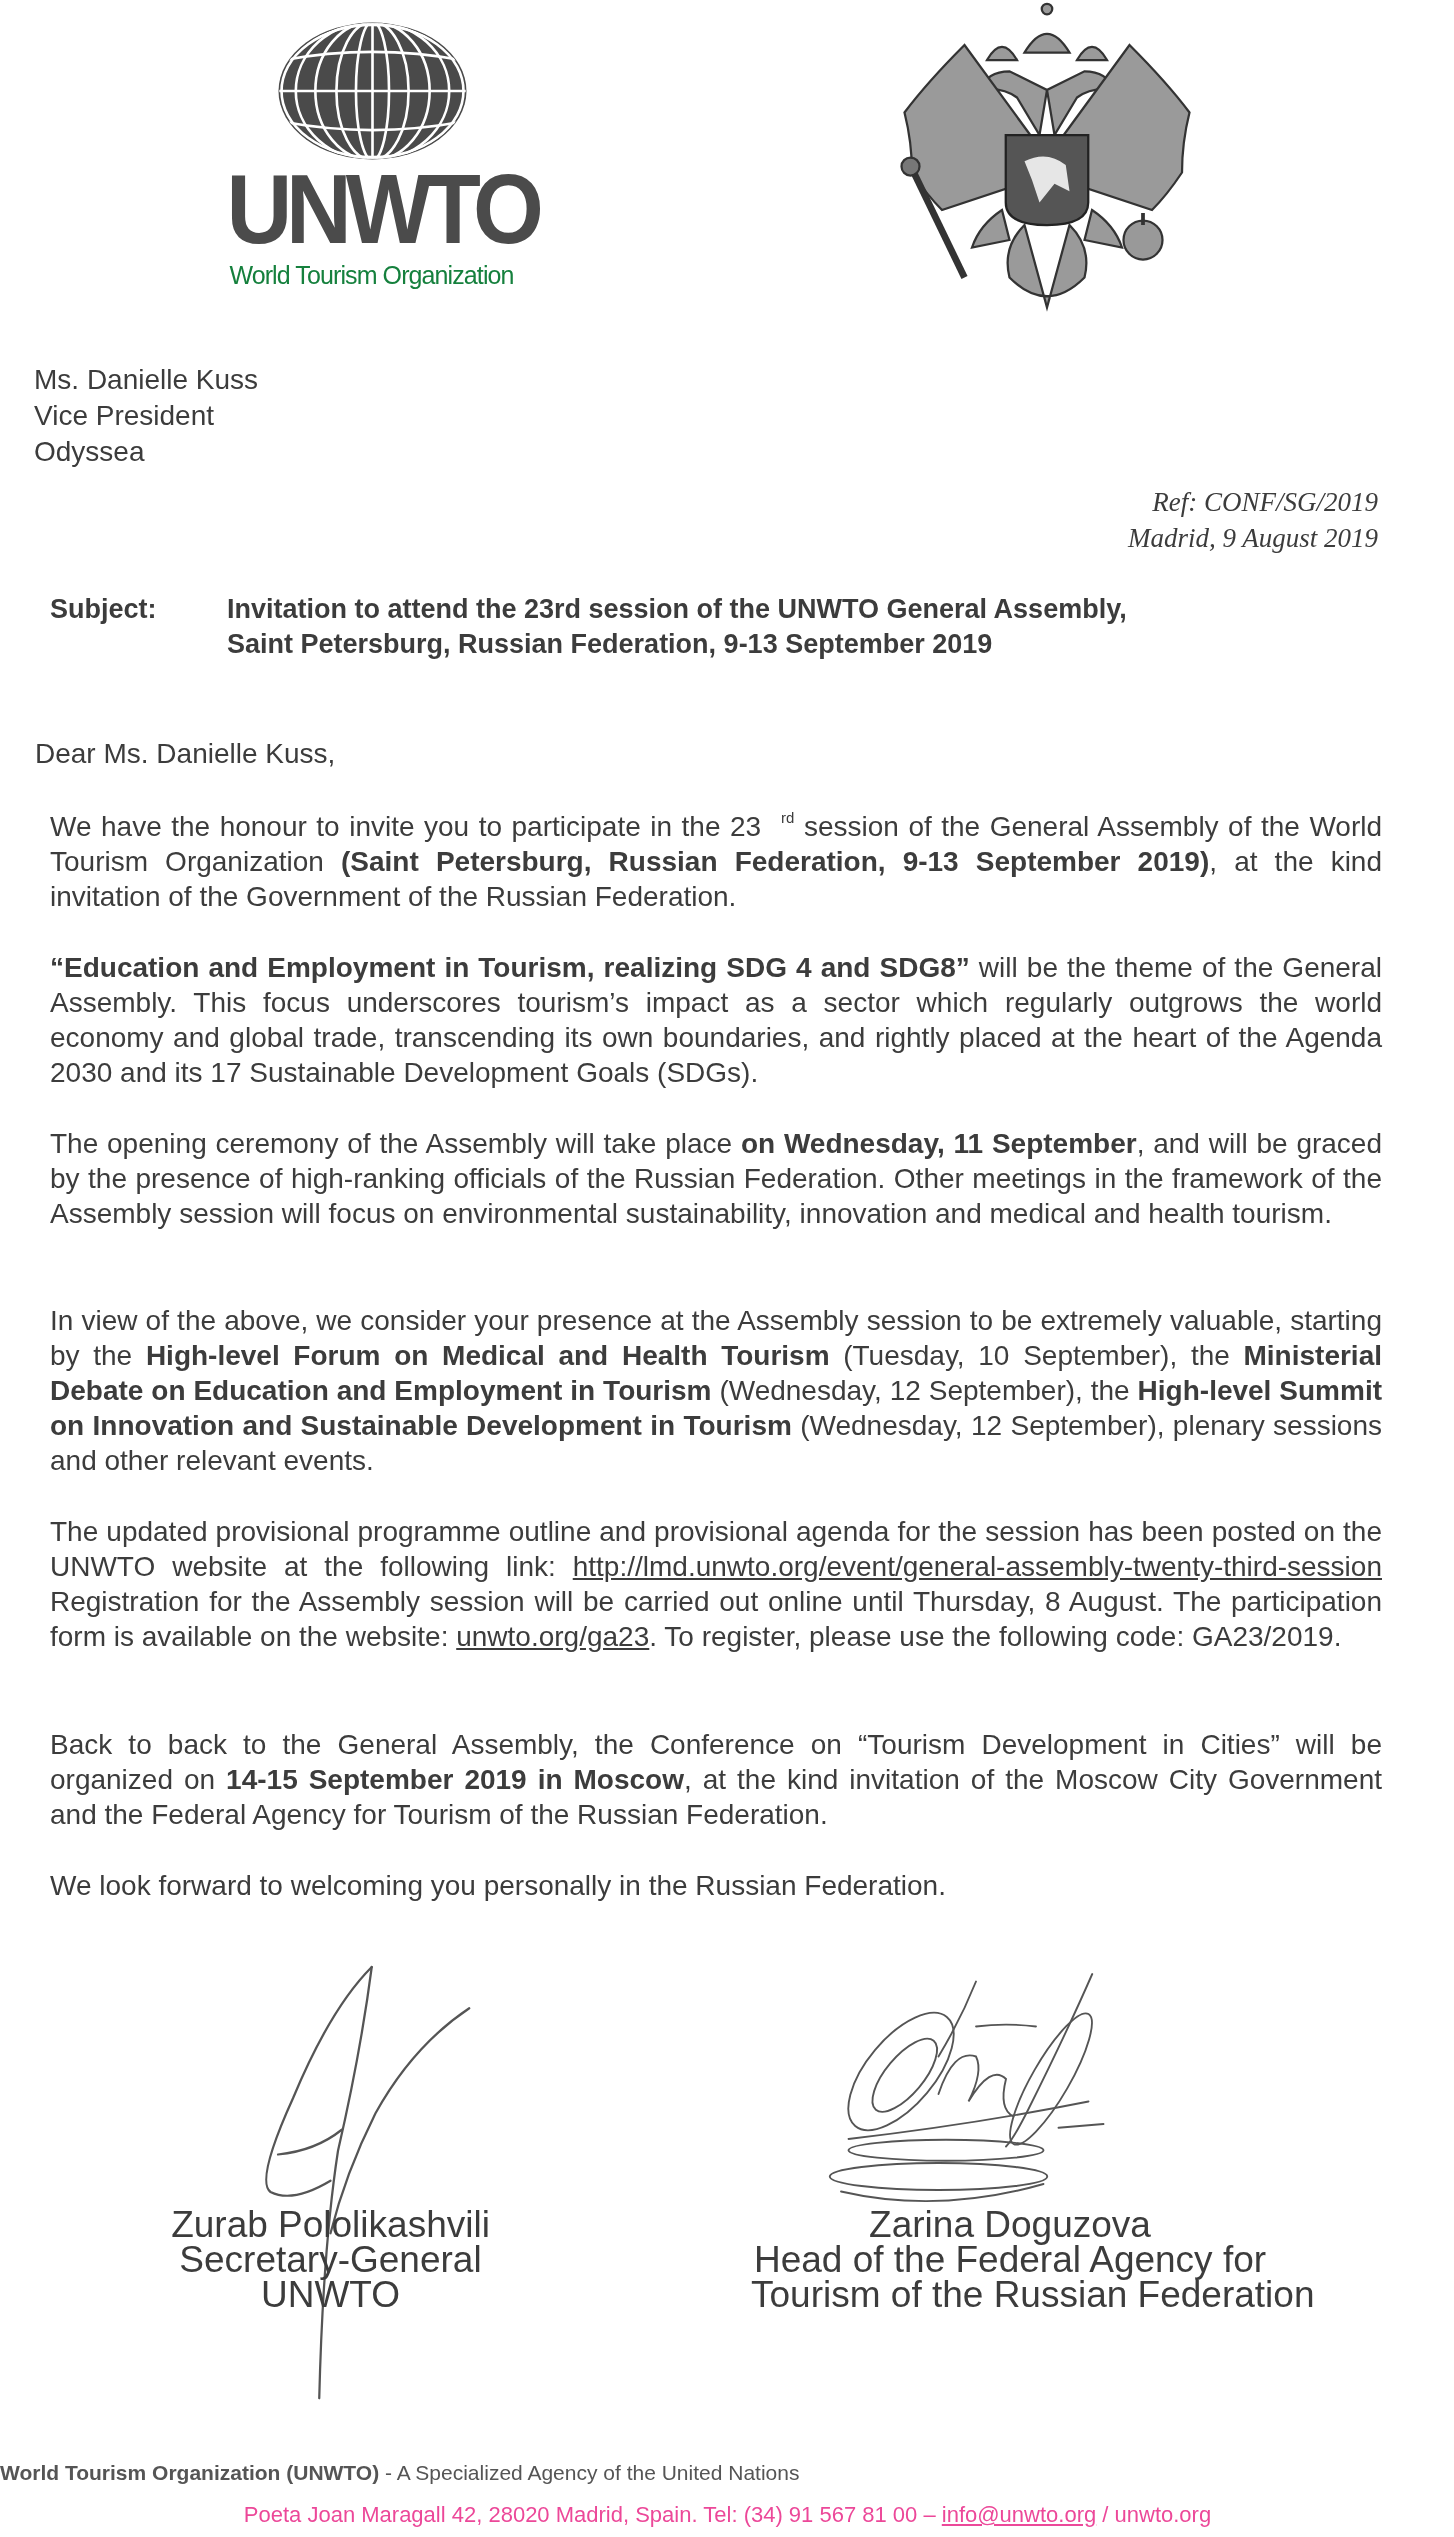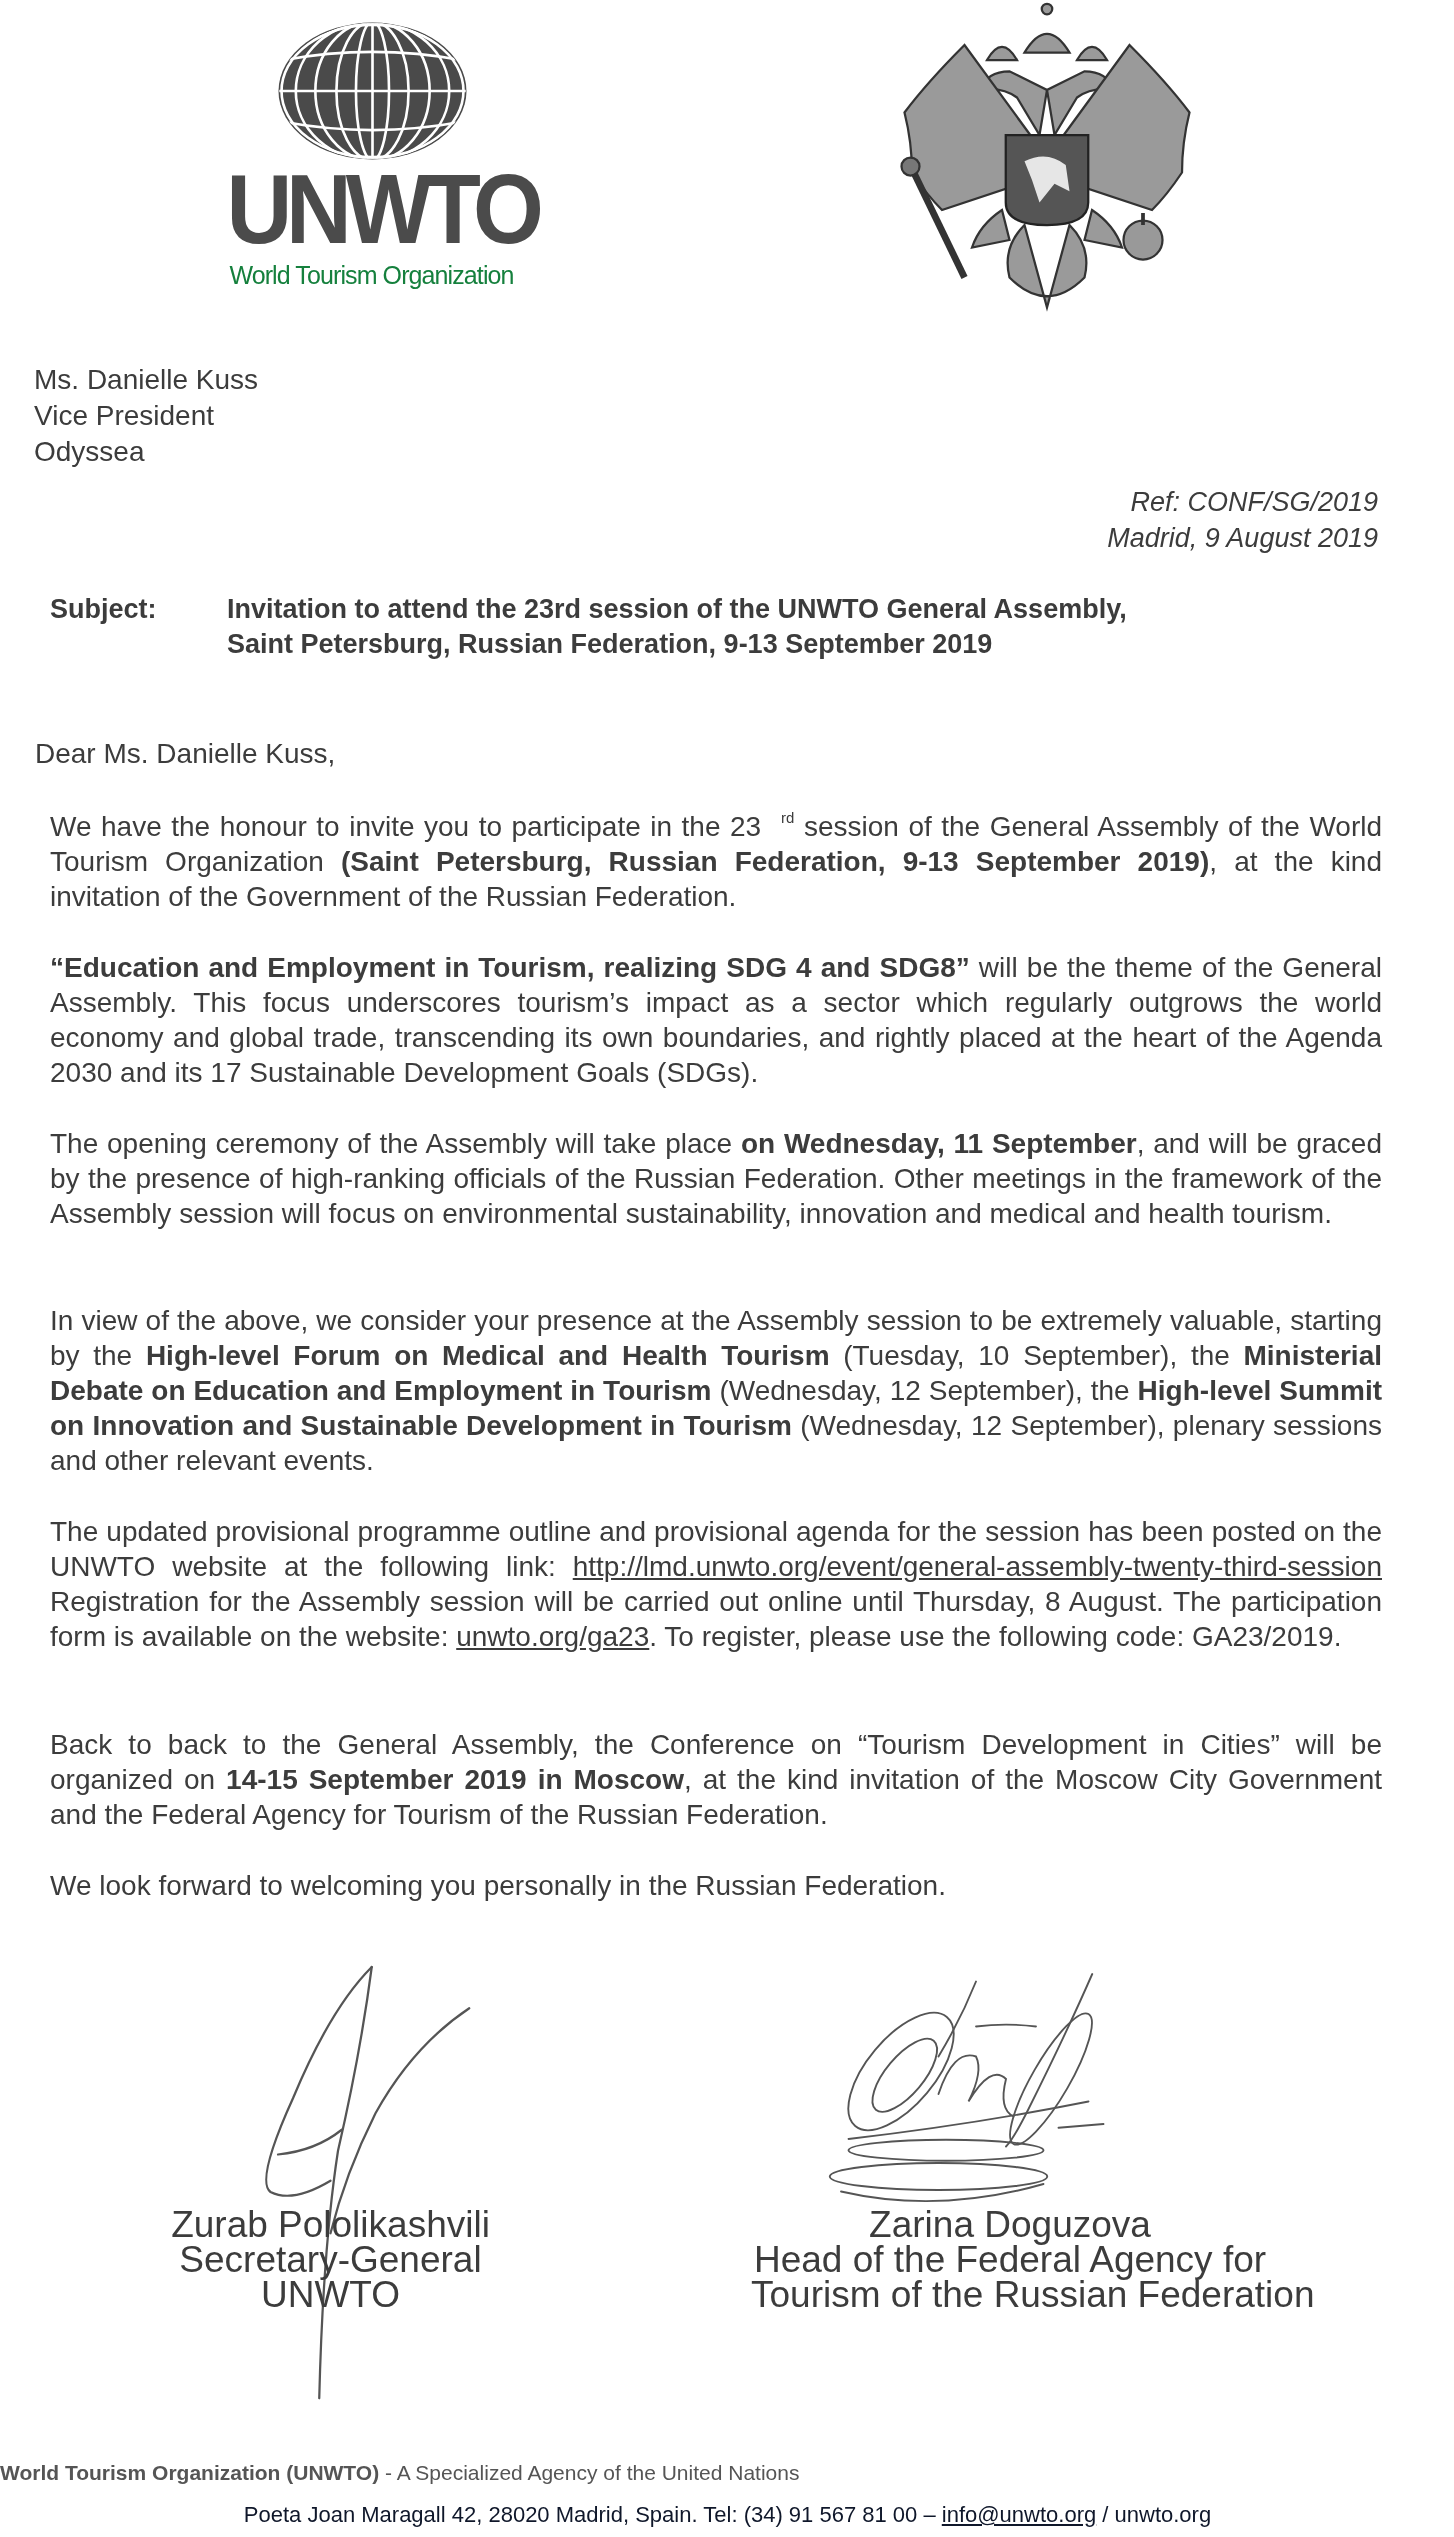--- a/index.html
+++ b/index.html
@@ -15,21 +15,21 @@
       font-family: "Liberation Sans", sans-serif; font-weight: bold; font-size: 99px;
       letter-spacing: -6.8px; color: #4b4b4b; line-height: 90px; transform: scaleX(0.92);
     }
     .logo-sub {
       position: absolute; left: 0; top: 239px; width: 315px; text-align: center;
       font-size: 25px; color: #15803d; letter-spacing: -0.9px; line-height: 30px;
     }
     .emblem { left: 897px; top: 0; width: 300px; height: 312px; }
 
     .addressee { left: 34px; top: 362px; font-size: 28px; line-height: 36px; }
-    .ref { right: 77px; top: 484px; font-size: 27px; line-height: 36px; font-style: italic; text-align: right; }
+    .ref { right: 77px; top: 484px; font-size: 27px; line-height: 36px; font-style: italic; text-align: right; font-family: Liberation Serif, serif; }
 
     .subject { left: 50px; top: 592px; width: 1336px; font-size: 27px; line-height: 35px; font-weight: bold; }
     .subject-label { position: absolute; left: 0; top: 0; }
     .subject-text { position: absolute; left: 177px; top: 0; width: 1126px; }
 
     .salutation { left: 35px; top: 736px; font-size: 28px; line-height: 35px; }
 
     .body-text { left: 50px; width: 1332px; font-size: 28px; line-height: 35px; text-align: justify; }
     .body-text p { margin: 0; }
     .body-text b { font-weight: bold; margin-top: 39px; }
@@ -46,21 +46,21 @@
 
     .sig-left-svg { left: 248px; top: 1963px; width: 225px; height: 443px; }
     .sig-right-svg { left: 826px; top: 1959px; width: 330px; height: 255px; }
     .sig-block { text-align: center; font-size: 37px; line-height: 35px; }
     .sig-left { left: 143px; top: 2207px; width: 375px; }
     .sig-right { left: 751px; top: 2207px; width: 518px; }
     .sig-block div { white-space: nowrap; }
 
     .footer1 { left: 0; top: 2461px; width: 1455px; text-align: left; font-size: 21px; color: #555; }
     .footer1 b { font-weight: bold; }
-    .footer2 { left: 0; top: 2502px; width: 1455px; text-align: center; font-size: 22px; color: #0f172a; }
+    .footer2 { left: 0; top: 2502px; width: 1455px; text-align: center; font-size: 22px; color: #ec4899; }
     .footer2 a { color: inherit; text-decoration: underline; }
   </style>
 </head>
 <body>
 
 <div class="abs logo-unwto">
   <svg class="logo-globe" viewBox="0 0 254 186">
     <defs>
       <clipPath id="gclip">
           <ellipse cx="127" cy="93" rx="124" ry="90"></ellipse>

